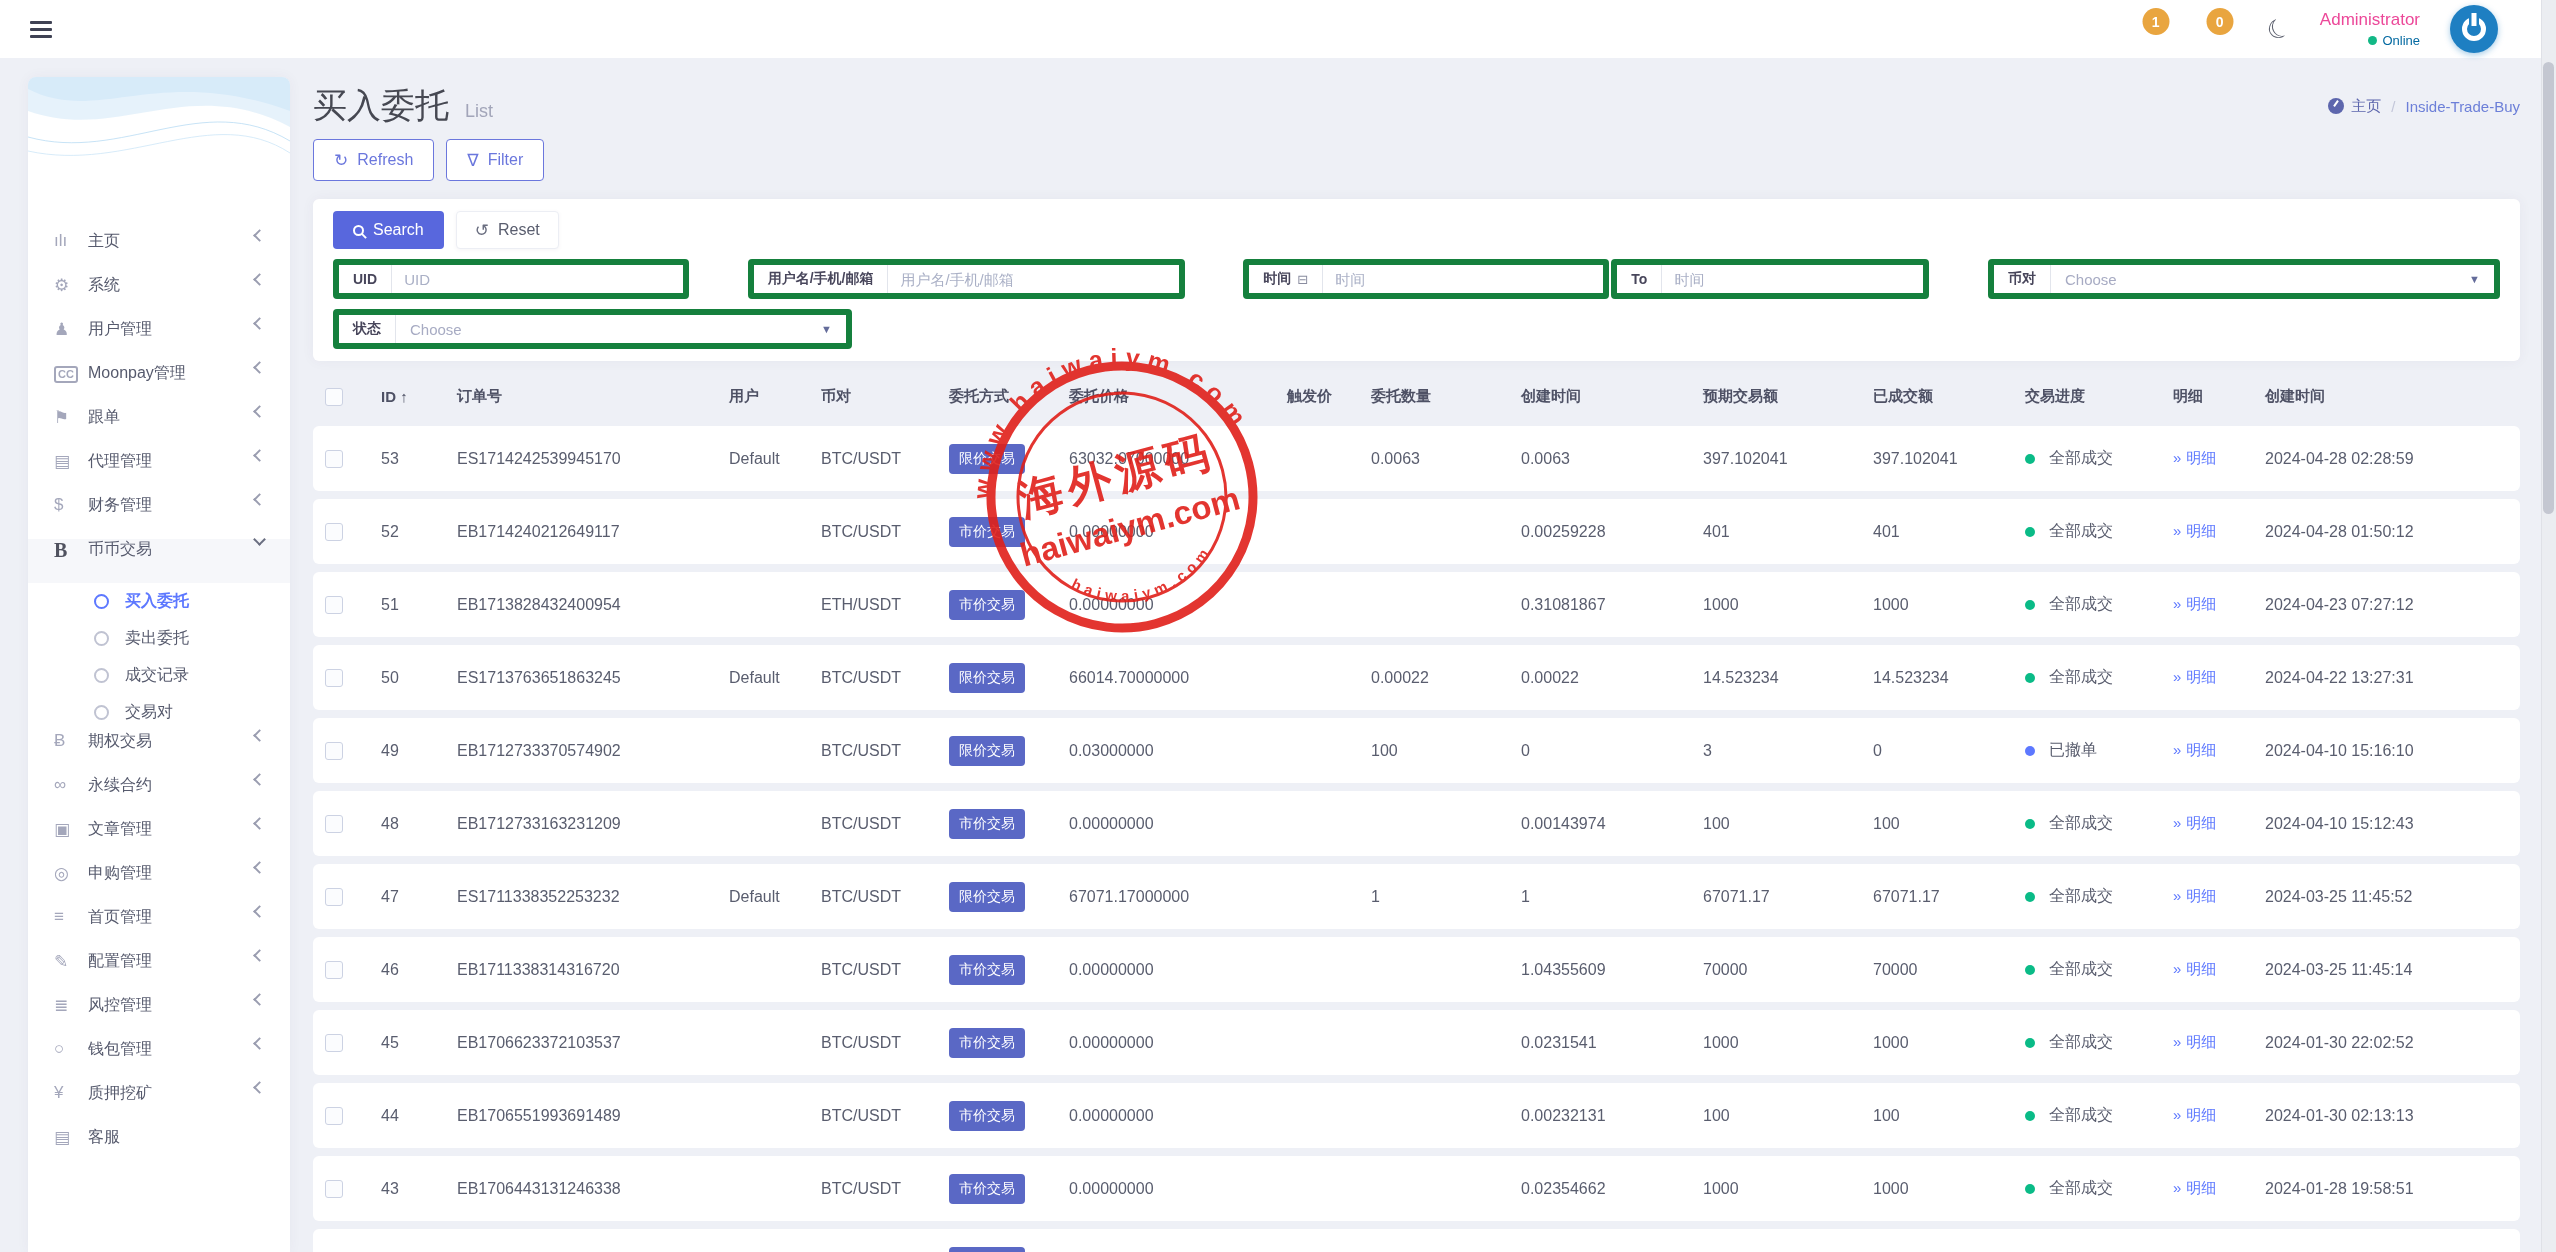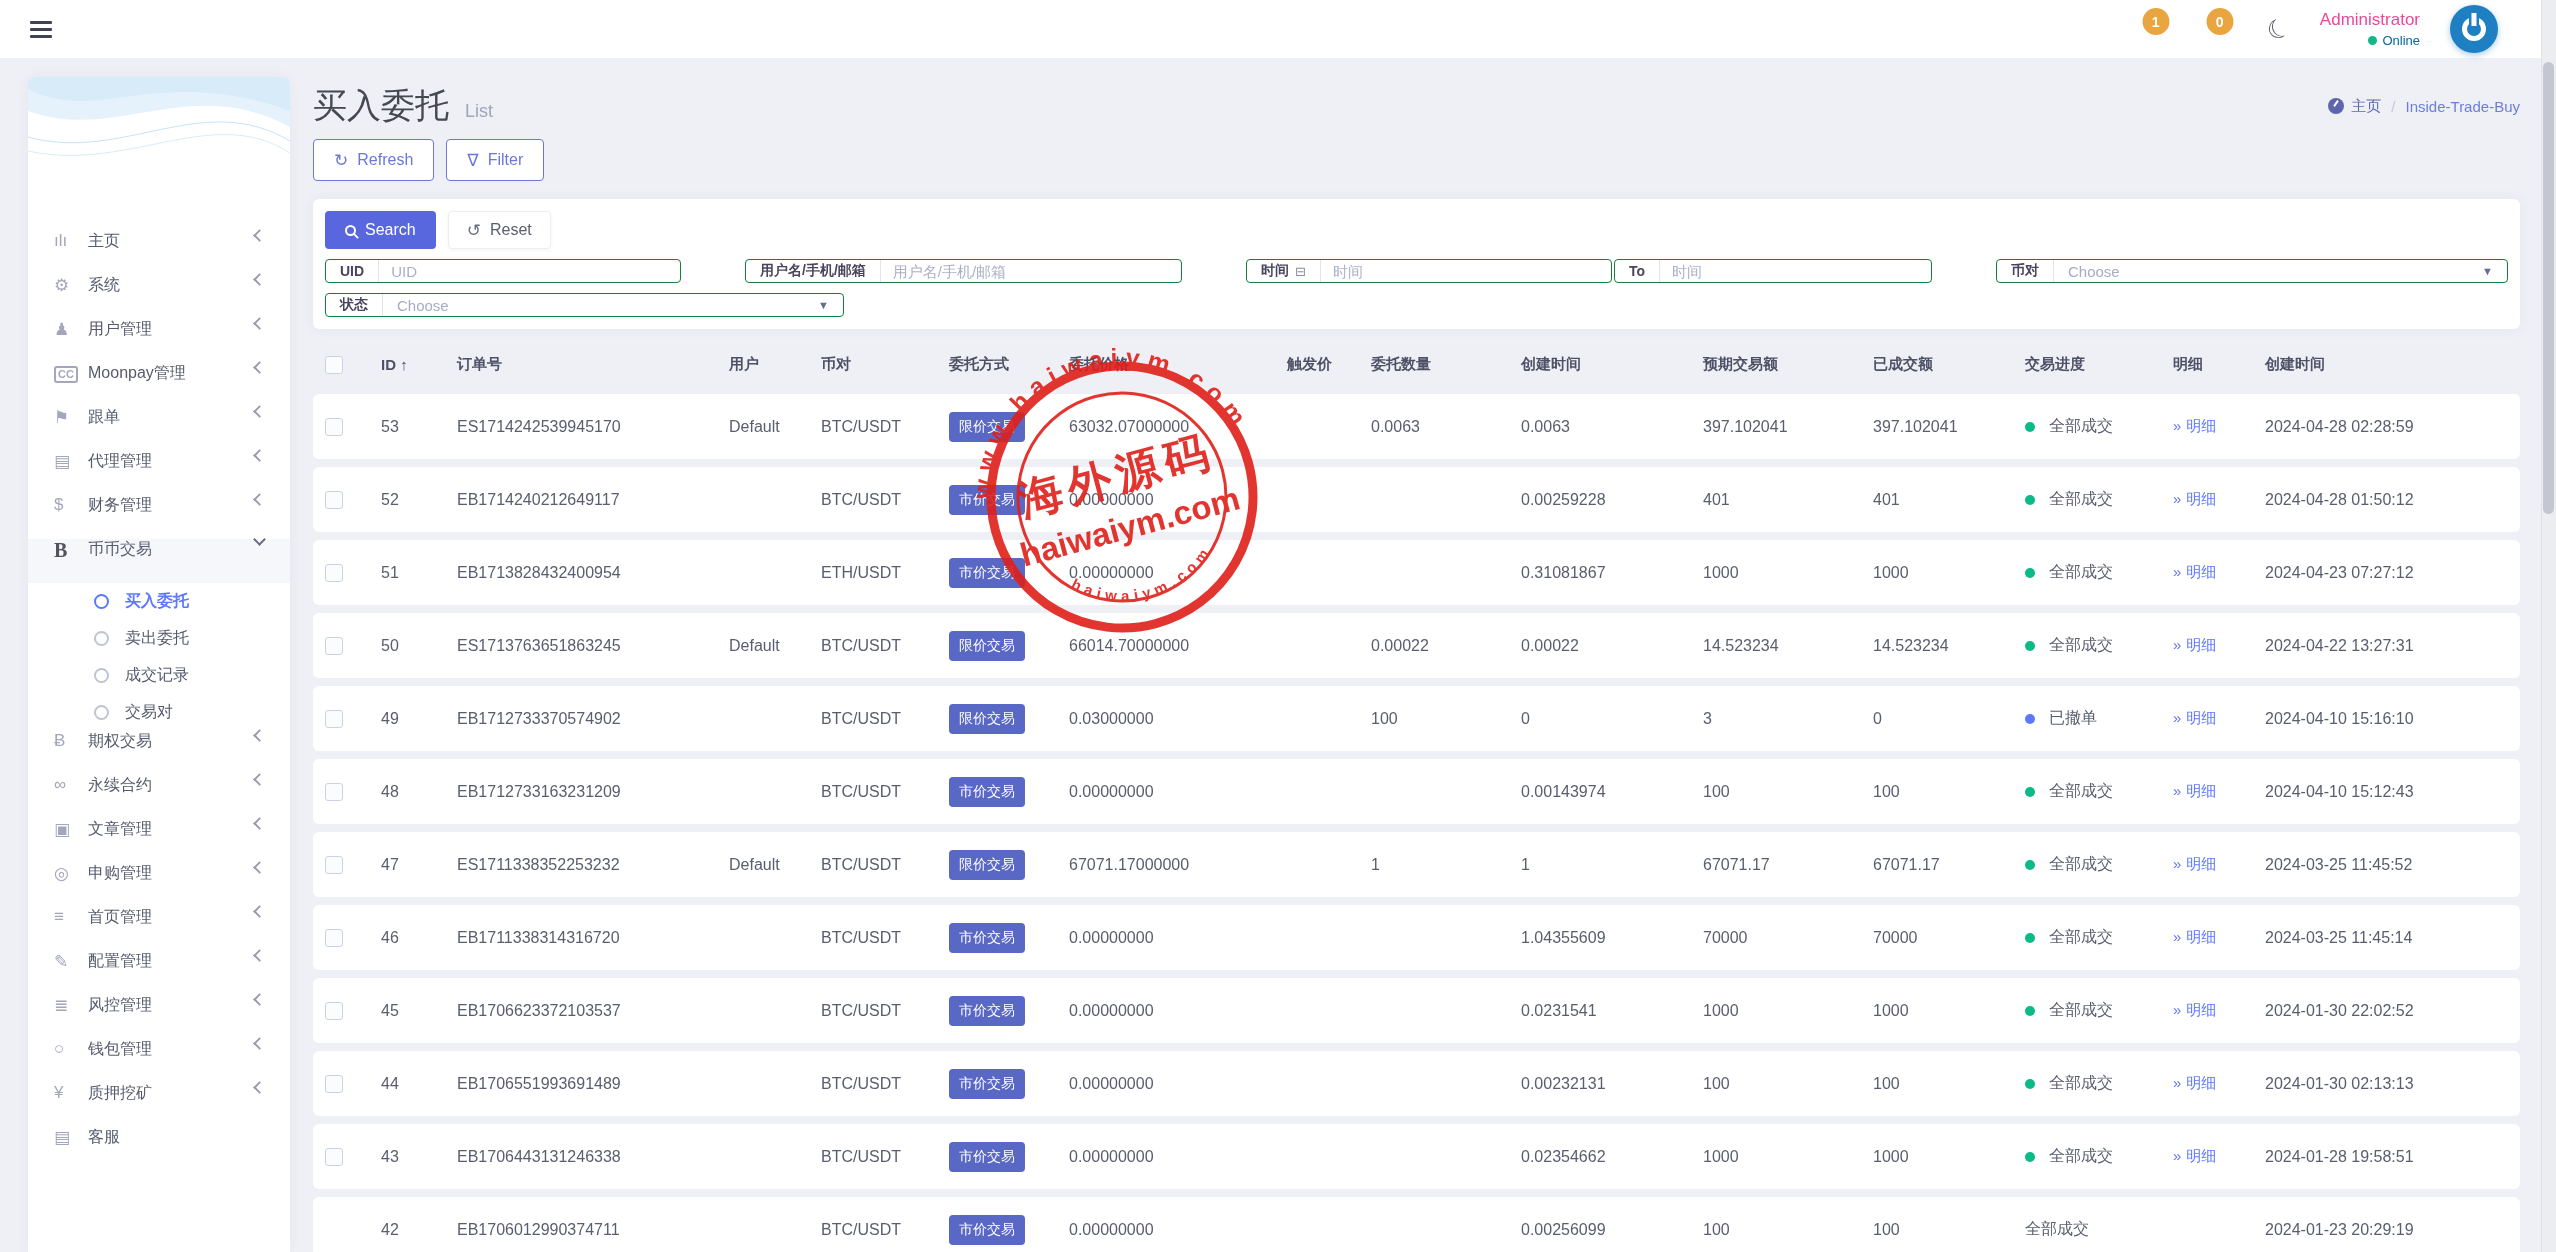--- a/index.html
+++ b/index.html
@@ -84,36 +84,36 @@
     background:#fff; transform:rotate(35deg); }
   .bc-sep { color:#c3c6d9; }
   .bc-cur { color:#6c7fd8; cursor:pointer; }
 
   .toolbar { margin-top:10px; display:flex; gap:12px; }
   .btn-outline { height:42px; padding:0 20px; border:1px solid #6b77dd; border-radius:4px;
     background:#fff; color:#6b77dd; font-size:16px; display:inline-flex; align-items:center;
     gap:9px; cursor:pointer; font-family:inherit; }
   .btn-outline .ic { font-size:17px; }
 
-  .card { margin-top:18px; background:#fff; border-radius:6px; padding:10px 12px 12px;
+  .card { margin-top:18px; background:#fff; border-radius:6px; padding:10px 20px 12px;
     box-shadow:0 0 13px rgba(82,63,105,.05); }
   .act-row { display:flex; gap:12px; margin-top:2px; }
   .btn-search { height:38px; padding:0 20px; background:#5867dd; border:none; border-radius:4px;
     color:#fff; font-size:16px; display:inline-flex; align-items:center; gap:9px; cursor:pointer; font-family:inherit; }
   .mag { width:11px; height:11px; border:2px solid #fff; border-radius:50%; position:relative; display:inline-block; }
   .mag::after { content:''; position:absolute; width:2px; height:6px; background:#fff;
     transform:rotate(-45deg); bottom:-5px; right:-3px; }
   .btn-reset { height:38px; padding:0 18px; background:#fff; border:1px solid #eceef4; border-radius:4px;
     color:#595d6e; font-size:16px; display:inline-flex; align-items:center; gap:9px; cursor:pointer;
     box-shadow:0 1px 4px rgba(82,63,105,.06); font-family:inherit; }
   .btn-reset .ic { font-size:17px; color:#6a6e80; }
 
   .f-row { display:flex; margin-top:10px; justify-content:space-between; }
   .f-row.second { justify-content:flex-start; }
-  .fg { display:flex; align-items:stretch; height:24px; border:1px solid #15803d;
+  .fg { display:flex; align-items:stretch; height:40px; border:6px solid #15803d;
     border-radius:4px; background:#fff; overflow:hidden; }
   .fg-label { display:flex; align-items:center; gap:6px; padding:0 14px; border-right:1px solid #e2e5ec;
     font-weight:bold; font-size:14px; color:#48465b; white-space:nowrap; }
   .fg-label .cal { font-weight:normal; color:#8a8da0; font-size:13px; }
   .fg-input { flex:1; border:0; outline:0; padding:0 12px; font-size:15px; color:#595d6e;
     background:transparent; font-family:inherit; min-width:0; }
   .fg-input::placeholder { color:#aab0c6; }
   .fg-select { flex:1; display:flex; align-items:center; justify-content:space-between;
     padding:0 14px; color:#a7abc3; font-size:15px; cursor:pointer; }
   .arrow-down { font-size:11px; color:#646c9a; }

